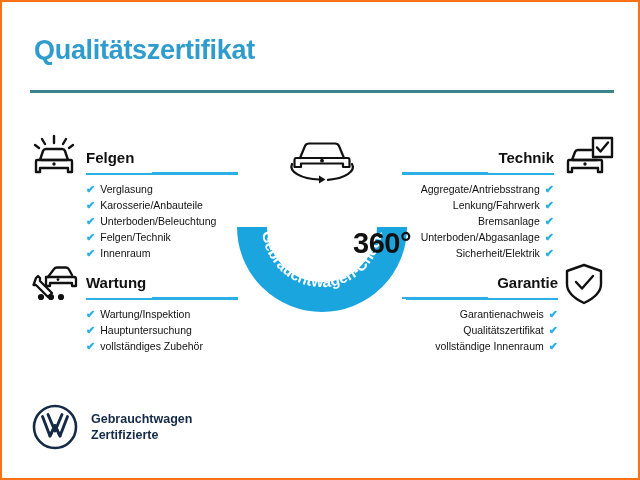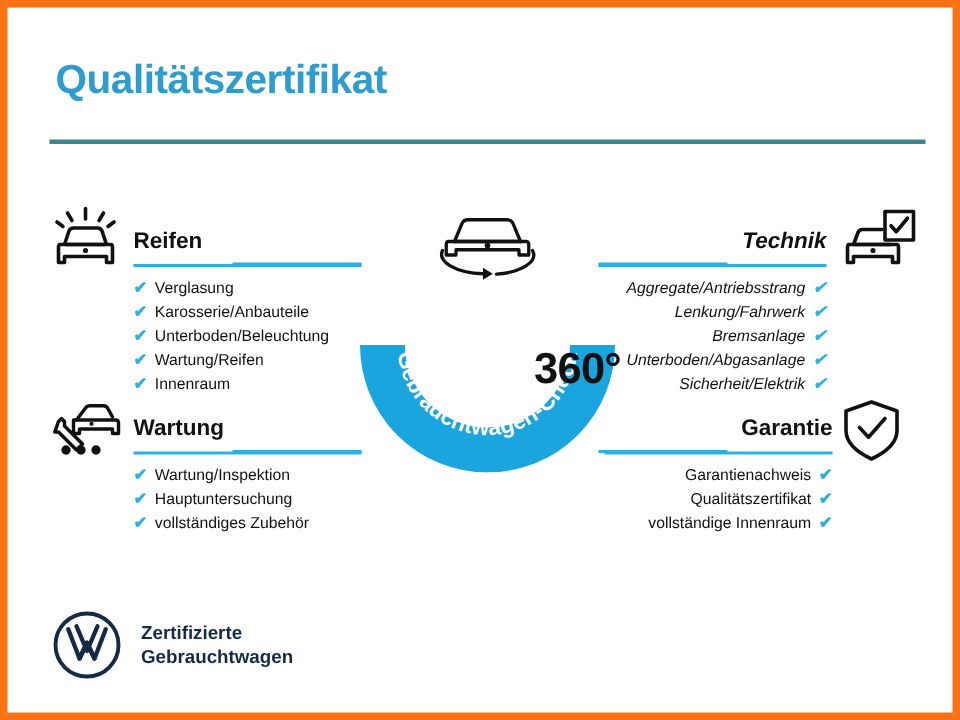--- a/index.html
+++ b/index.html
@@ -9,21 +9,21 @@
   }
   body {
     font-family: "Liberation Sans", sans-serif;
   }
   #page {
     position: relative;
     width: 640px;
     height: 480px;
     background: #ffffff;
     overflow: hidden;
-    border: 5px solid #f97316;
+    border: 2px solid #f97316;
     box-sizing: border-box;
   }
 
   
   #title {
     position: absolute;
     left: 32px;
     top: 33px;
     font-size: 27px;
     font-weight: bold;
@@ -82,21 +82,21 @@
   .left .check { margin-right: 5px; }
   .left .sec-title { text-align: left; }
   
   .right .item { justify-content: flex-end; }
   .right .check { margin-left: 5px; }
   .right .sec-title { text-align: right; }
 
   
   #sec-optik    { left: 84px;  top: 146px; width: 152px; }
   #sec-wartung  { left: 84px;  top: 271px; width: 152px; }
-  #sec-technik  { right: 84px; top: 146px; width: 152px; font-style: italic; }
+  #sec-technik  { right: 84px; top: 146px; width: 152px; }
   #sec-garantie { right: 80px; top: 271px; width: 152px; }
 
   
   .sec-icon {
     position: absolute;
     width: 48px;
     height: 44px;
   }
   #icon-optik    { left: 28px;  top: 132px; }
   #icon-wartung  { left: 28px;  top: 258px; }
@@ -247,39 +247,39 @@
           <path d="M30 4 A 30 13 0 0 1 6 19.8"></path>
         </g>
         <polygon points="-3,15.5 3.5,19.5 -3,23.5" fill="#111"></polygon>
       </g>
     </svg>
     <div id="hub-degrees">360°</div>
   </div>
 
   <div class="section left" id="sec-optik">
     <div class="sec-head">
-      <div class="sec-title">Reifen</div>
+      <div class="sec-title">Felgen</div>
       <div class="sec-rule"></div>
     </div>
     <div class="items">
       <div class="item">
           <span class="check">✔</span>
           <span>Verglasung</span>
         </div>
       <div class="item">
           <span class="check">✔</span>
           <span>Karosserie/Anbauteile</span>
         </div>
       <div class="item">
           <span class="check">✔</span>
           <span>Unterboden/Beleuchtung</span>
         </div>
       <div class="item">
           <span class="check">✔</span>
-          <span>Wartung/Reifen</span>
+          <span>Felgen/Technik</span>
         </div>
       <div class="item">
           <span class="check">✔</span>
           <span>Innenraum</span>
         </div>
     </div>
   </div>
 
   <div class="section left" id="sec-wartung">
     <div class="sec-head">
@@ -357,18 +357,18 @@
       <svg width="46" height="46" viewBox="0 0 46 46">
         <circle cx="23" cy="23" r="21" fill="none" stroke="#142a47" stroke-width="2.6"></circle>
         <g fill="none" stroke="#142a47" stroke-width="2.9" stroke-linejoin="round" stroke-linecap="round">
           <path d="M10.5 12.5 L18 32 L23 21.5 L28 32 L35.5 12.5"></path>
           <path d="M18 32 L23 21.5 L28 32"></path>
           <path d="M16 10.5 L23 27 L30 10.5"></path>
         </g>
       </svg>
     </div>
     <div id="brand-text">
+      <div>Gebrauchtwagen</div>
       <div>Zertifizierte</div>
-      <div>Gebrauchtwagen</div>
     </div>
   </div>
 
 </div>
 
 </body></html>

